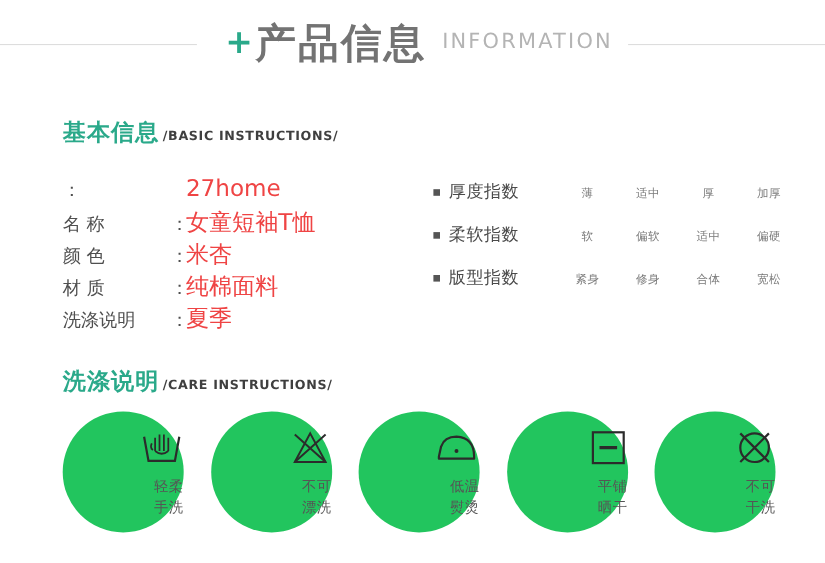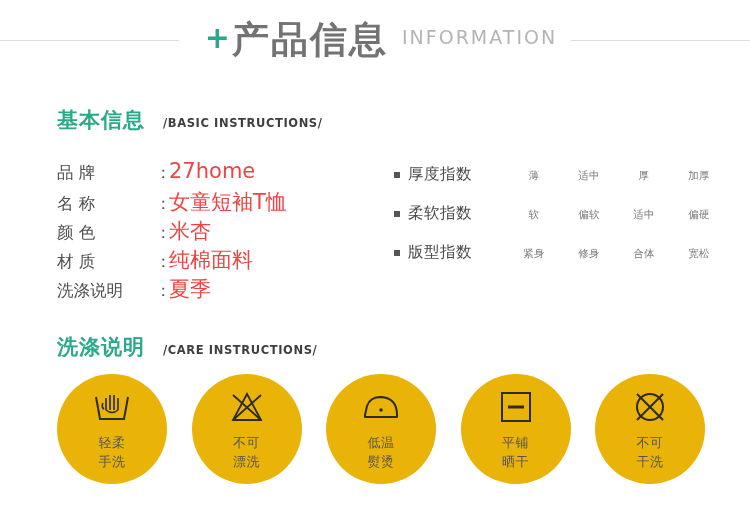--- a/index.html
+++ b/index.html
@@ -73,21 +73,21 @@
     font-size: 21px;
     font-weight: bold;
     color: #2aa98a;
     letter-spacing: 1px;
   }
   .section-head .en {
     font-size: 11.5px;
     font-weight: bold;
     color: #3f3f3f;
     letter-spacing: 0.6px;
-    margin-left: 18px;
+    margin-left: 3px;
     text-align: center;
   }
 
   
   .basic-section {
     position: absolute;
     left: 57px;
     top: 106px;
   }
   .spec-list {
@@ -176,24 +176,24 @@
     left: 57px;
     top: 374px;
     width: 648px;
     display: flex;
     justify-content: space-between;
   }
   .care-item {
     width: 110px;
     height: 110px;
     border-radius: 50%;
-    background: #eab308;
+    background: #22c55e;
     display: flex;
     flex-direction: column;
-    align-items: center;
+    align-items: flex-end;
     justify-content: center;
   }
   .care-icon {
     height: 42px;
     display: flex;
     align-items: center;
     justify-content: center;
     margin-bottom: 6px;
   }
   .care-text {
@@ -219,21 +219,20 @@
 
 <div class="basic-section">
   <div class="section-head">
     <span class="cn">基本信息</span>
     <span class="en">/BASIC INSTRUCTIONS/</span>
   </div>
 
   <div class="spec-list">
     <div class="spec-row">
       <span class="spec-label">
-        <span class="lbl-text">品        牌</span>
         <span class="colon">：</span>
       </span>
       <span class="spec-value">27home</span>
     </div>
     <div class="spec-row">
       <span class="spec-label">
         <span class="lbl-text">名        称</span>
         <span class="colon">：</span>
       </span>
       <span class="spec-value">女童短袖T恤</span>

